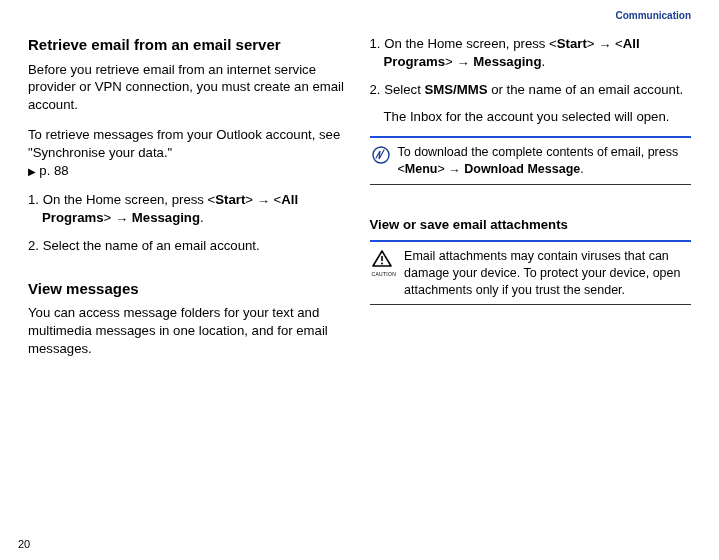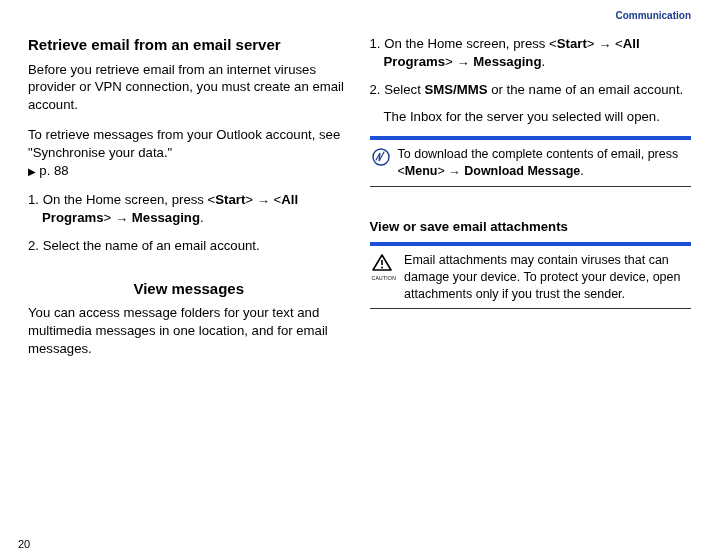--- a/index.html
+++ b/index.html
@@ -39,21 +39,21 @@
     font-weight: bold;
     margin-top: 31px;
     margin-bottom: 6px;
   }
   .para { margin-bottom: 12px; }
   .step { margin-bottom: 10px; padding-left: 14px; text-indent: -14px; }
   .step-sub { margin-bottom: 10px; padding-left: 14px; }
   .arrow::before { content: "→"; }
   .ptr::before { content: "▶"; font-size: 10px; }
   .note-box {
-    border-top: 4px solid #1d4ed8;
+    border-top: 2px solid #1d4ed8;
     border-bottom: 1px solid #333;
     display: flex;
     align-items: flex-start;
     gap: 8px;
     padding: 6px 2px;
     margin: 6px 0 14px 0;
   }
   .note-box .icon {
     flex-shrink: 0;
     margin-top: 2px;
@@ -78,47 +78,47 @@
 </style>
 </head>
 <body>
 
 <div class="breadcrumb">Communication</div>
 
 <div class="columns">
 
   <div class="col">
     <div class="section-title">Retrieve email from an email server</div>
-    <div class="para">Before you retrieve email from an internet viruses provider or VPN connection, you must create an email account.</div>
+    <div class="para">Before you retrieve email from an internet service provider or VPN connection, you must create an email account.</div>
     <div class="para">
       <span>To retrieve messages from your Outlook account, see "Synchronise your data."</span><br>
       <span class="ptr"></span><span> p. 88</span>
     </div>
 
     <div class="step">
       <span>1. On the Home screen, press &lt;</span><b>Start</b><span>&gt; </span><span class="arrow"></span><span> &lt;</span><b>All Programs</b><span>&gt; </span><span class="arrow"></span><span> </span><b>Messaging</b><span>.</span>
     </div>
 
     <div class="step">2. Select the name of an email account.</div>
 
 
-    <div class="section-title" style="margin-top:24px;text-align:center;">View messages</div>
+    <div class="section-title" style="margin-top:24px;">View messages</div>
     <div class="para">You can access message folders for your text and multimedia messages in one location, and for email messages.</div>
   </div>
 
   <div class="col">
 
     <div class="step">
       <span>1. On the Home screen, press &lt;</span><b>Start</b><span>&gt; </span><span class="arrow"></span><span> &lt;</span><b>All Programs</b><span>&gt; </span><span class="arrow"></span><span> </span><b>Messaging</b><span>.</span>
     </div>
 
     <div class="step">
       <span>2. Select </span><b>SMS/MMS</b><span> or the name of an email account.</span>
     </div>
-    <div class="step-sub">The Inbox for the server you selected will open.</div>
+    <div class="step-sub">The Inbox for the account you selected will open.</div>
 
     <div class="note-box">
       <div class="icon">
         <svg width="18" height="18" viewBox="0 0 18 18">
           <circle cx="9" cy="9" r="8" fill="none" stroke="#1a3d8f" stroke-width="1.4"></circle>
           <path d="M4 12 L8 5 L7 13 L12 4" fill="none" stroke="#1a3d8f" stroke-width="1.2" stroke-linecap="round"></path>
         </svg>
       </div>
       <div class="note-text">
         <span>To download the complete contents of email, press &lt;</span><b>Menu</b><span>&gt; </span><span class="arrow"></span><span> </span><b>Download Message</b><span>.</span>

